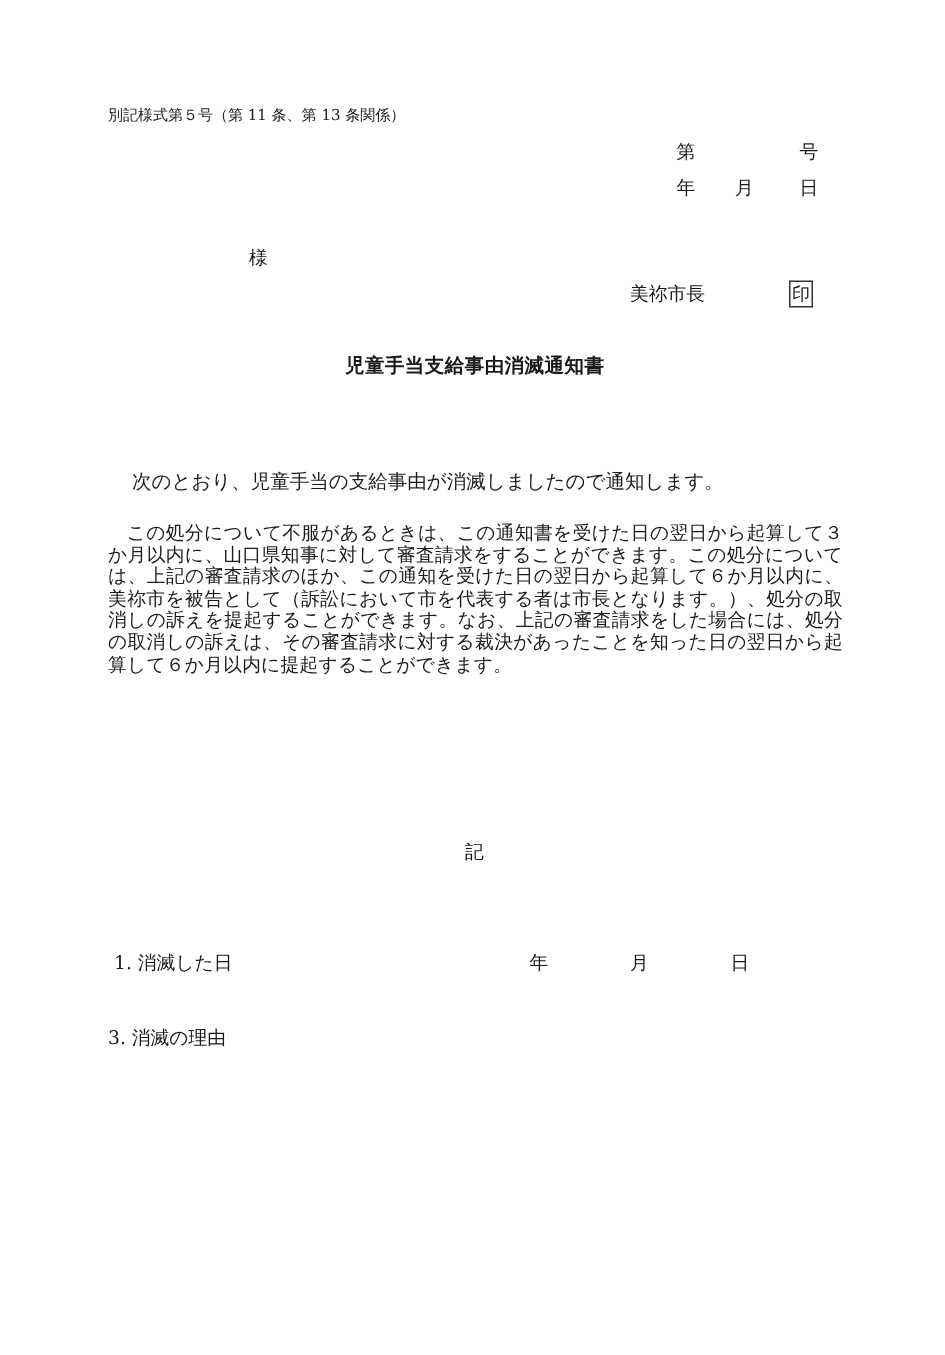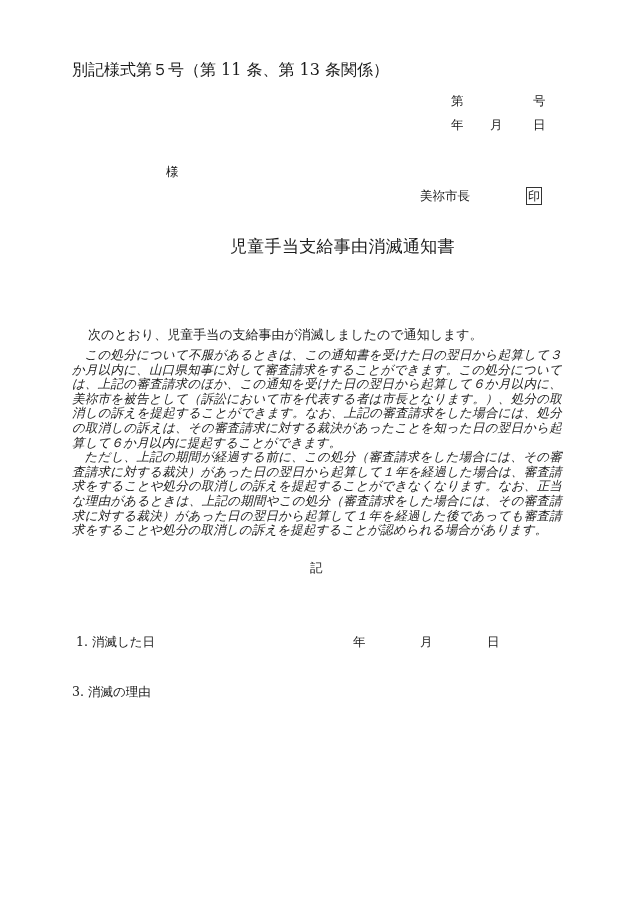--- a/index.html
+++ b/index.html
@@ -2,34 +2,34 @@
 <html><head>
   <meta charset="utf-8">
   <style>
     html, body { margin: 0; padding: 0; background: #ffffff; }
     body {
       width: 630px; height: 903px; position: relative; overflow: hidden;
       font-family: "DejaVu Serif", "Liberation Serif", serif;
       color: #1a1a1a; font-size: 12.5px;
     }
     .abs { position: absolute; white-space: nowrap; }
-    .form-label { left: 72px; top: 60px; font-size: 16px; }
+    .form-label { left: 72px; top: 70px; font-size: 10px; }
     .num-row { left: 451px; top: 93px; width: 95px; }
     .date-row { left: 451px; top: 117px; width: 95px; }
     .row3 span { position: absolute; }
     .addressee { left: 166px; top: 164px; }
     .issuer { left: 420px; top: 188px; font-family: Liberation Mono, monospace; }
     .seal { left: 526px; top: 187px; border: 1px solid #333; padding: 0 1px; line-height: 16px; font-size: 12px; }
-    .title { left: 230px; top: 235px; font-size: 17px; letter-spacing: 0.3px; }
-    .lead { left: 88px; top: 312px; font-size: 13px; margin-top: 14px; }
+    .title { left: 230px; top: 235px; font-size: 13px; letter-spacing: 0.3px; font-weight: bold; }
+    .lead { left: 88px; top: 312px; font-size: 13px; }
     .notice {
       left: 72px; top: 348px; width: 490px; white-space: normal;
       font-size: 12.5px; line-height: 14.6px; letter-spacing: 0.15px; text-align: justify;
     }
-    .notice p { margin: 0; text-indent: 1em; font-style: italic; }
+    .notice p { margin: 0; text-indent: 1em; }
     .ki { left: 310px; top: 560px; }
     .item1 { left: 72px; top: 634px; width: 440px; }
     .item2 { left: 72px; top: 684px; }
   </style>
 </head>
 <body>
 
 <div class="abs form-label">別記様式第５号（第 11 条、第 13 条関係）</div>
 
 <div class="abs num-row row3">
@@ -47,21 +47,20 @@
 
 <div class="abs issuer">美祢市長</div>
 <div class="abs seal">印</div>
 
 <div class="abs title">児童手当支給事由消滅通知書</div>
 
 <div class="abs lead">次のとおり、児童手当の支給事由が消滅しましたので通知します。</div>
 
 <div class="abs notice">
   <p>この処分について不服があるときは、この通知書を受けた日の翌日から起算して３か月以内に、山口県知事に対して審査請求をすることができます。この処分については、上記の審査請求のほか、この通知を受けた日の翌日から起算して６か月以内に、美祢市を被告として（訴訟において市を代表する者は市長となります。）、処分の取消しの訴えを提起することができます。なお、上記の審査請求をした場合には、処分の取消しの訴えは、その審査請求に対する裁決があったことを知った日の翌日から起算して６か月以内に提起することができます。</p>
-  <p>ただし、上記の期間が経過する前に、この処分（審査請求をした場合には、その審査請求に対する裁決）があった日の翌日から起算して１年を経過した場合は、審査請求をすることや処分の取消しの訴えを提起することができなくなります。なお、正当な理由があるときは、上記の期間やこの処分（審査請求をした場合には、その審査請求に対する裁決）があった日の翌日から起算して１年を経過した後であっても審査請求をすることや処分の取消しの訴えを提起することが認められる場合があります。</p>
 </div>
 
 <div class="abs ki">記</div>
 
 <div class="abs item1 row3">
   <span style="left:4px">1. 消滅した日</span>
   <span style="left:281px">年</span>
   <span style="left:348px">月</span>
   <span style="left:415px">日</span>
 </div>

